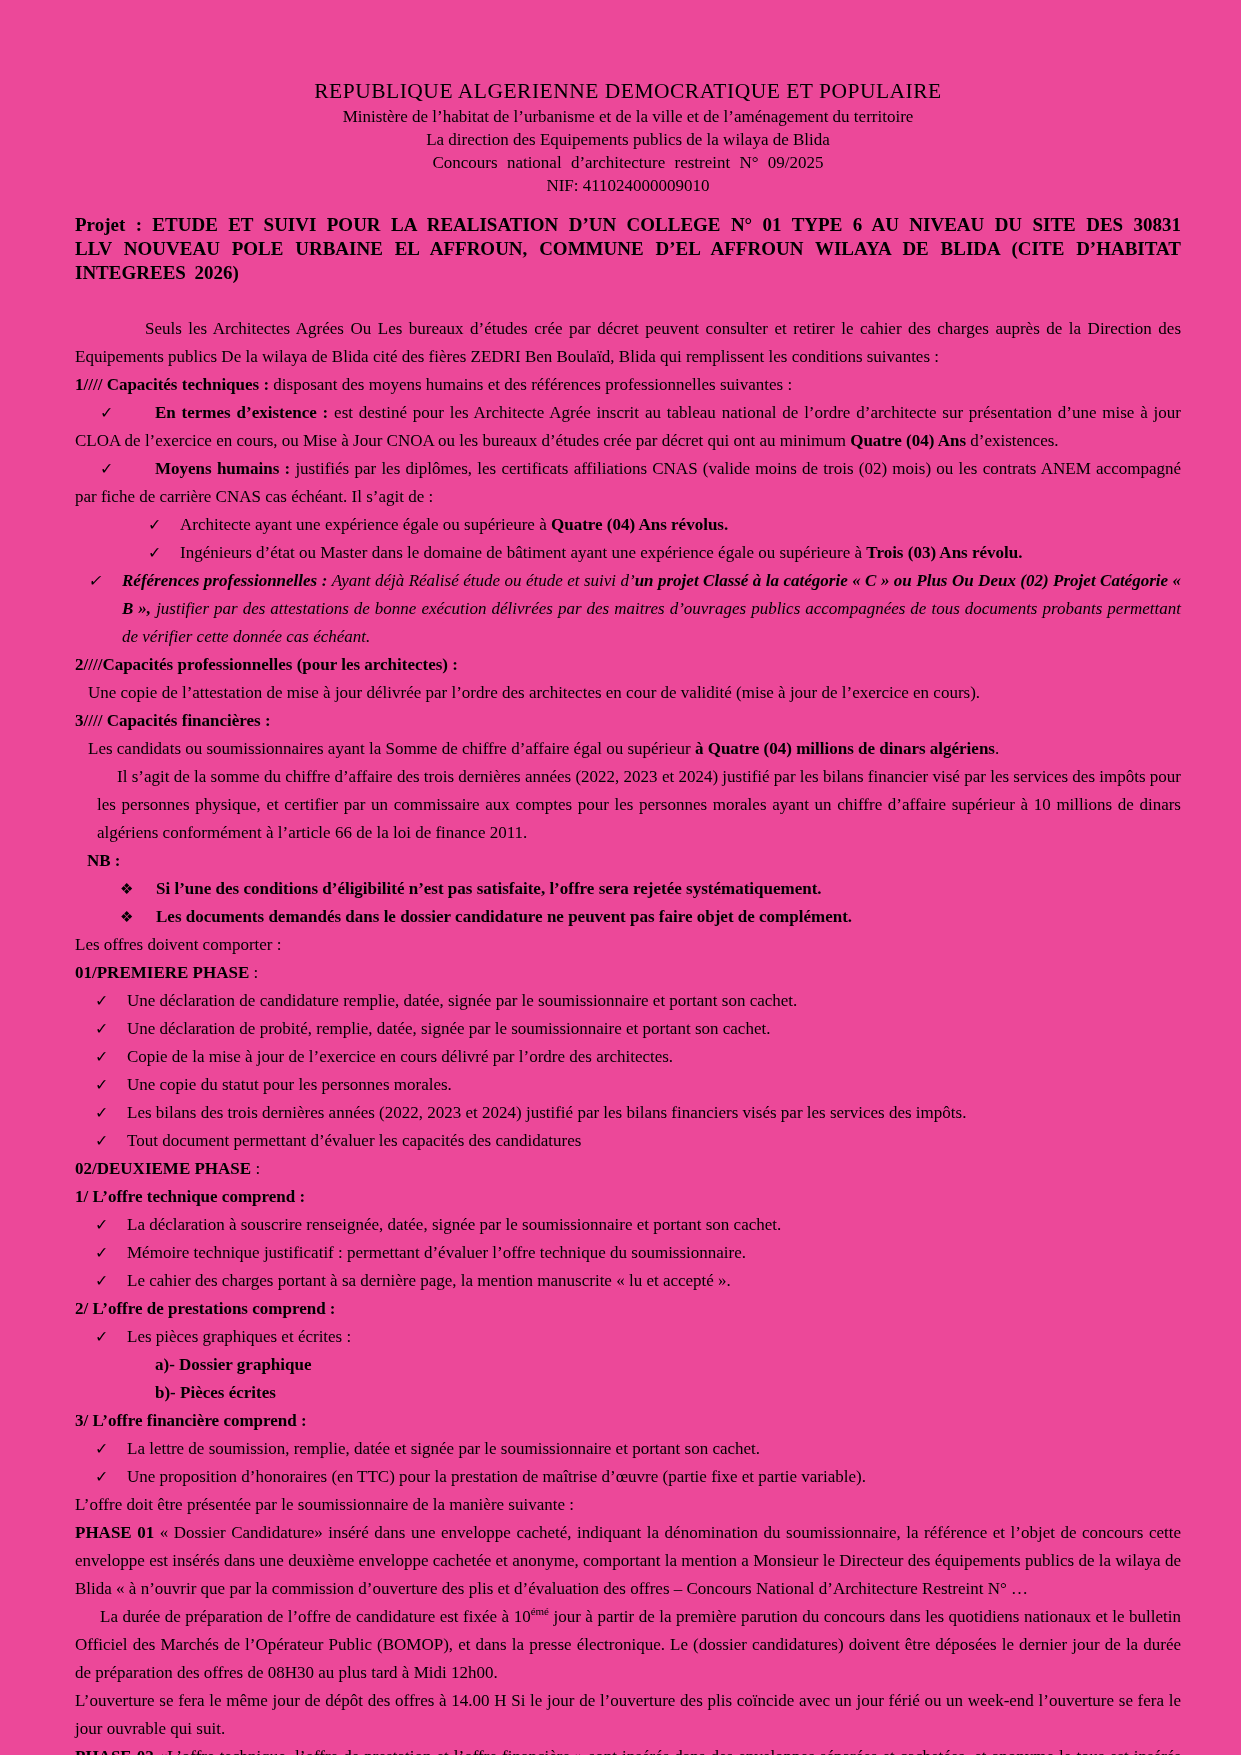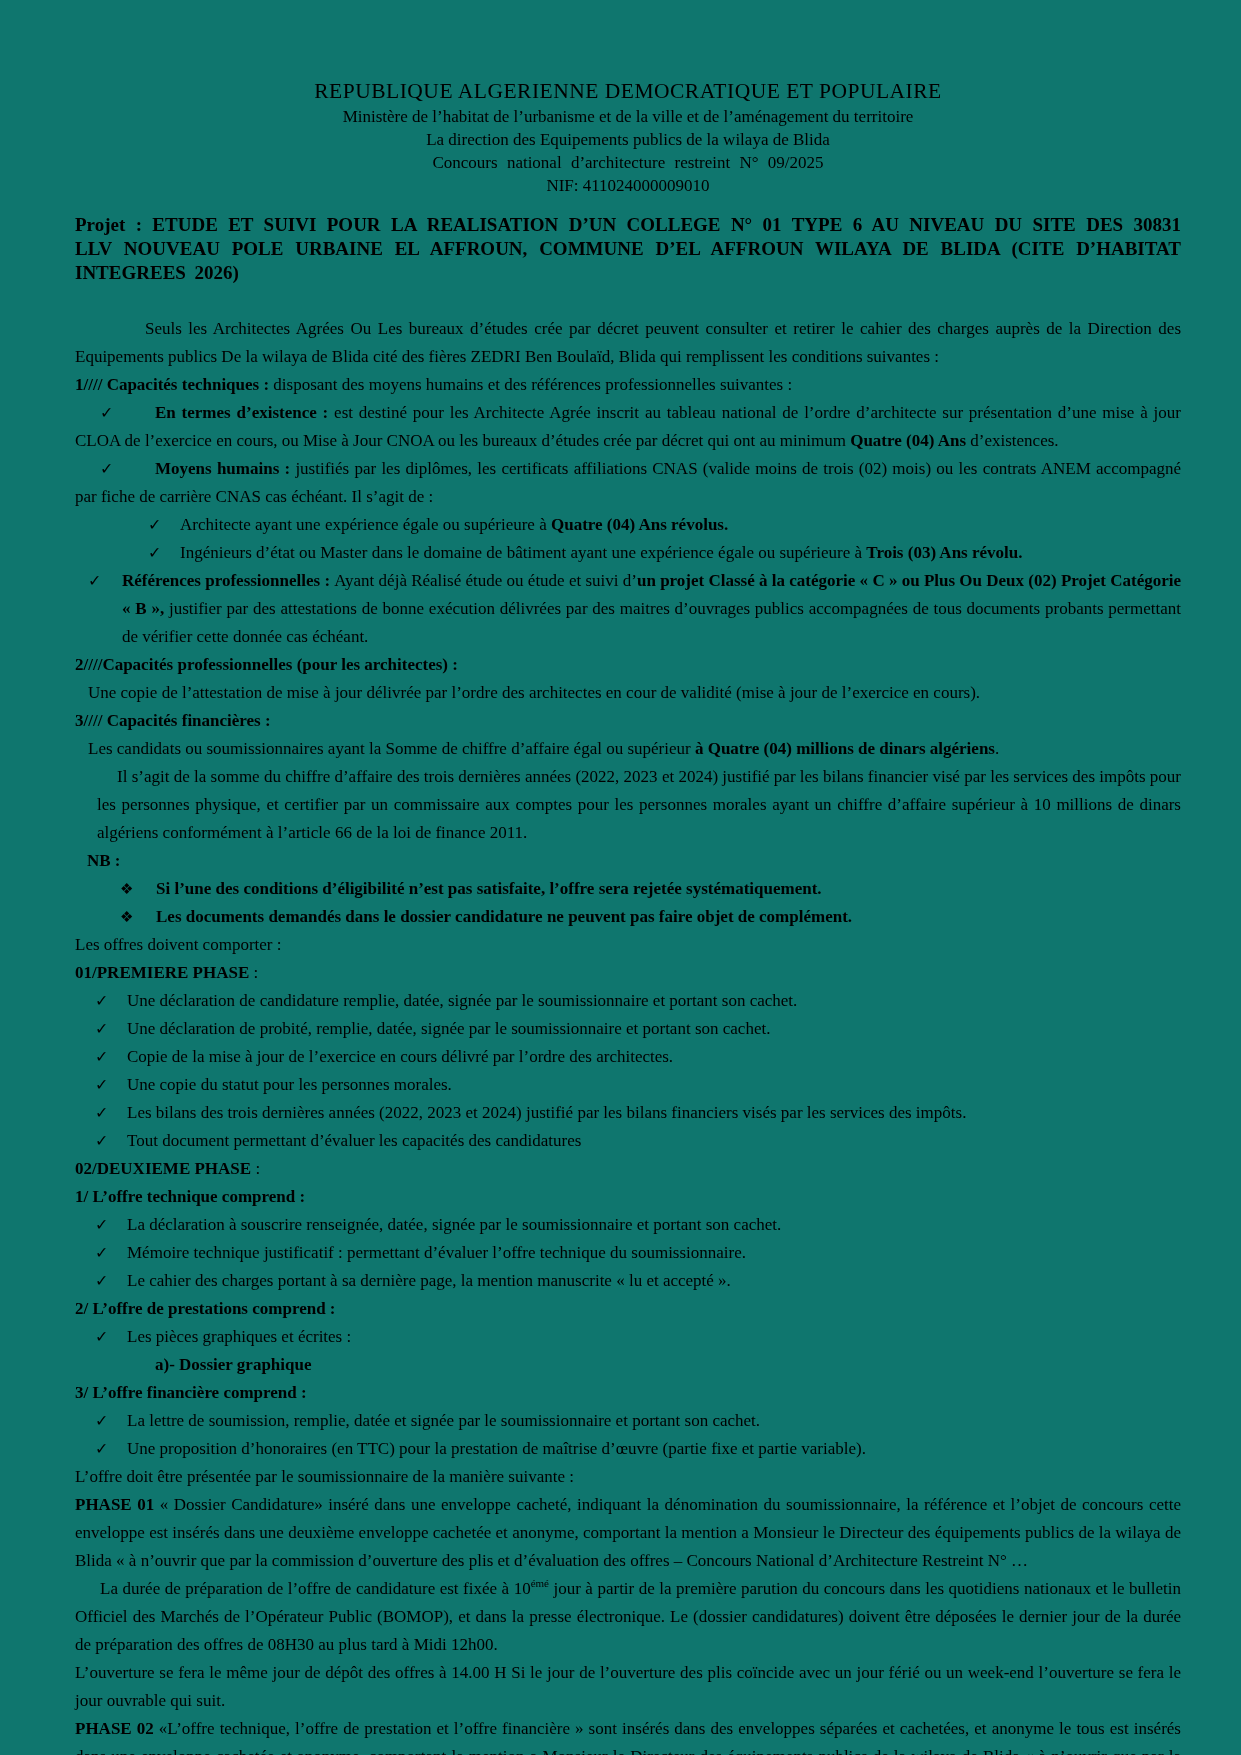--- a/index.html
+++ b/index.html
@@ -4,21 +4,21 @@
 <style>
   html, body {
     margin: 0;
     padding: 0;
     background: #ffffff;
   }
   .page {
     position: relative;
     width: 1241px;
     height: 1755px;
-    background: #0f766e;
+    background: #ec4899;
     color: #000000;
     font-family: "Liberation Serif", serif;
     overflow: hidden;
   }
   .content {
     position: absolute;
     left: 75px;
     top: 78px;
     width: 1106px;
   }
@@ -43,21 +43,21 @@
   .ind25 { text-indent: 25px; }
   .chiffre { margin-left: 22px !important; text-indent: 20px; margin-right: 0; }
   .nb { margin-left: 12px !important; }
   .ab { margin-left: 80px !important; }
 
   .blt { display: inline-block; text-indent: 0; font-size: 16px; }
   .check1    { text-indent: 25px; }
   .check1 .blt    { width: 55px; }
   .checksub  { margin-left: 73px !important; }
   .checksub .blt  { width: 32px; }
-  .checkref  { margin-left: 47px !important; text-indent: -34px; }
+  .checkref  { margin-left: 47px !important; text-indent: -34px; font-style: italic; }
   .checkref .blt  { width: 34px; }
   .checklist { margin-left: 52px !important; text-indent: -32px; }
   .checklist .blt { width: 32px; }
   .diamondli { margin-left: 45px !important; }
   .diamondli .blt { width: 36px; font-size: 15px; }
 
   .footer {
     position: absolute;
     top: 1760px;
     left: 0;
@@ -106,20 +106,21 @@
         <p class="checklist"><span class="blt">✓</span><span>Les bilans des trois dernières années (2022, 2023 et 2024) justifié par les bilans financiers visés par les services des impôts.</span></p>
         <p class="checklist"><span class="blt">✓</span><span>Tout document permettant d’évaluer les capacités des candidatures</span></p>
         <p><span class="b">02/DEUXIEME PHASE</span><span> :</span></p>
         <p><span class="b">1/ L’offre technique comprend :</span></p>
         <p class="checklist"><span class="blt">✓</span><span>La déclaration à souscrire renseignée, datée, signée par le soumissionnaire et portant son cachet.</span></p>
         <p class="checklist"><span class="blt">✓</span><span>Mémoire technique justificatif : permettant d’évaluer l’offre technique du soumissionnaire.</span></p>
         <p class="checklist"><span class="blt">✓</span><span>Le cahier des charges portant à sa dernière page, la mention manuscrite « lu et accepté ».</span></p>
         <p><span class="b">2/ L’offre de prestations comprend :</span></p>
         <p class="checklist"><span class="blt">✓</span><span>Les pièces graphiques et écrites :</span></p>
         <p class="ab"><span class="b">a)- Dossier graphique</span></p>
+        <p class="ab"><span class="b">b)- Pièces écrites</span></p>
         <p><span class="b">3/ L’offre financière comprend :</span></p>
         <p class="checklist"><span class="blt">✓</span><span>La lettre de soumission, remplie, datée et signée par le soumissionnaire et portant son cachet.</span></p>
         <p class="checklist"><span class="blt">✓</span><span>Une proposition d’honoraires (en TTC) pour la prestation de maîtrise d’œuvre (partie fixe et partie variable).</span></p>
         <p><span>L’offre doit être présentée par le soumissionnaire de la manière suivante :</span></p>
         <p><span class="b">PHASE 01</span><span> « Dossier Candidature» inséré dans une enveloppe cacheté, indiquant la dénomination du soumissionnaire, la référence et l’objet de concours cette enveloppe est insérés dans une deuxième enveloppe cachetée et anonyme, comportant la mention a Monsieur le Directeur des équipements publics de la wilaya de Blida « à n’ouvrir que par la commission d’ouverture des plis et d’évaluation des offres – Concours National d’Architecture Restreint N° …</span></p>
         <p class="ind25"><span>La durée de préparation de l’offre de candidature est fixée à 10</span><sup class="s">émé</sup><span> jour à partir de la première parution du concours dans les quotidiens nationaux et le bulletin Officiel des Marchés de l’Opérateur Public (BOMOP), et dans la presse électronique. Le (dossier candidatures) doivent être déposées le dernier jour de la durée de préparation des offres de 08H30 au plus tard à Midi 12h00.</span></p>
         <p><span>L’ouverture se fera le même jour de dépôt des offres à 14.00 H Si le jour de l’ouverture des plis coïncide avec un jour férié ou un week-end l’ouverture se fera le jour ouvrable qui suit.</span></p>
         <p><span class="b">PHASE 02</span><span> «L’offre technique, l’offre de prestation et l’offre financière » sont insérés dans des enveloppes séparées et cachetées, et anonyme le tous est insérés dans une enveloppe cachetée et anonyme, comportant la mention a Monsieur le Directeur des équipements publics de la wilaya de Blida « à n’ouvrir que par la commission d’ouverture des plis et d’évaluation des offres – Concours National d’Architecture Restreint N° ……</span></p>
       </div>
   </div>

